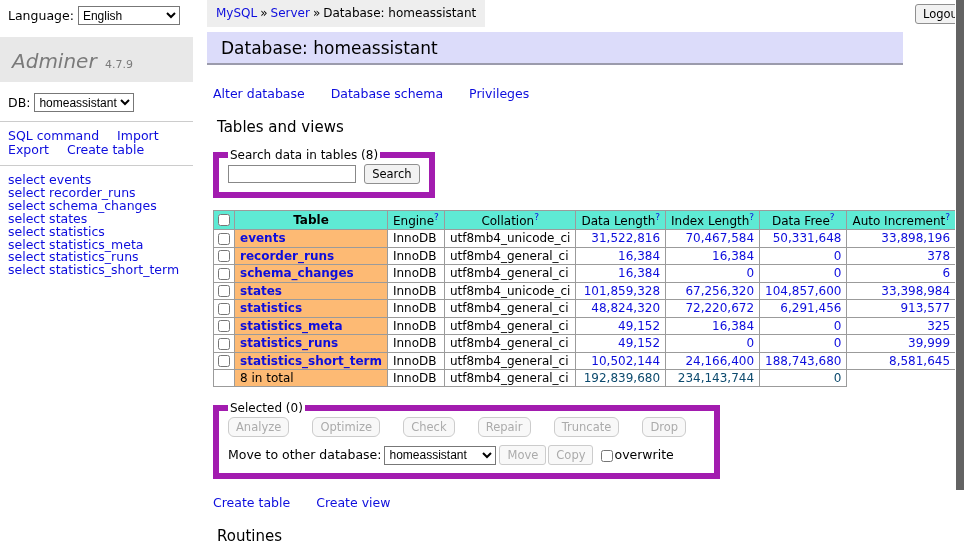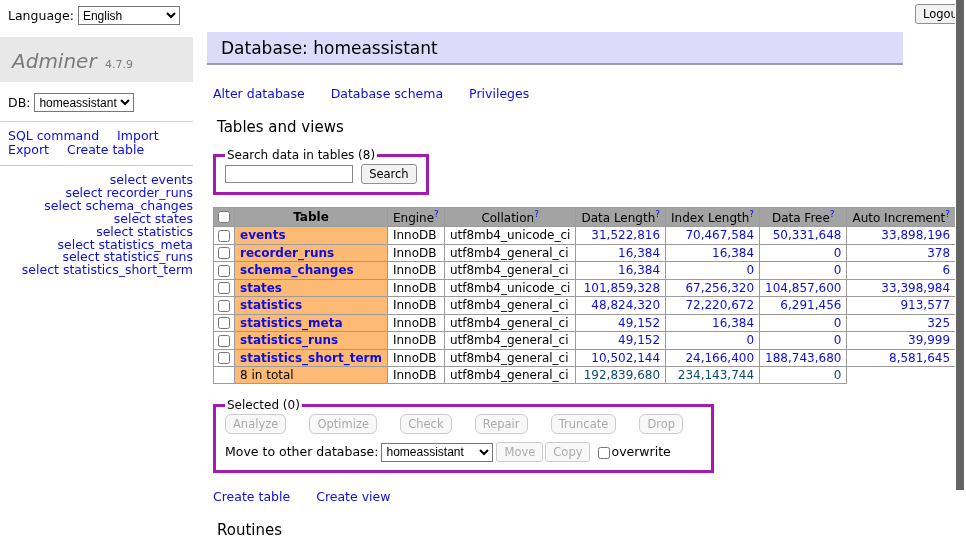--- a/index.html
+++ b/index.html
@@ -18,21 +18,21 @@
   select { font-size:12px; height:19px; border:1px solid #777; background:#fff; }
   .brand { margin:12px 0 0 0; background:#e8e8e8; padding:7px 12px 8px 12px; font-weight:normal; }
   .brand-name { font-style:italic; font-size:20px; color:#7a7a7a; }
   .brand-ver { font-size:11px; color:#7a7a7a; }
   .db-row { padding:11px 0 0 8px; font-size:12.5px; }
   .db-row select { width:100px; margin-left:4px; }
   .sidebar hr { border:0; border-top:1px solid #ccc; margin:9px 0 0 0; }
   .actions { margin:7px 0 0 8px; font-size:12.5px; line-height:13px; }
   .actions .row { margin-bottom:1px; }
   .actions a { margin-right:14px; }
-  .tlinks { margin:8px 0 2px 8px; font-size:12.5px; line-height:12.9px;text-align:right; }
+  .tlinks { margin:8px 0 2px 8px; font-size:12.5px; line-height:12.9px; }
   .tlinks a { display:block; }
 
   
   .main { position:absolute; left:207px; top:0; width:710px; }
   .breadcrumb { position:absolute; left:0; top:0; background:#eee; padding:6px 9px 7px 9px; font-size:12px; white-space:nowrap; }
   .crumb-sep { color:#000; margin:0 3px; }
   .logout-btn { position:absolute; left:708px; top:4px; }
   button {
     font-family:"DejaVu Sans","Liberation Sans",sans-serif; font-size:11.5px;
     background:#f2f2f2; border:1px solid #8f8f8f; border-radius:3px;
@@ -41,29 +41,29 @@
   button:disabled { color:#ababab; border-color:#ccc; background:#f8f8f8; }
   .title-band {
     margin:32px 0 0 0; width:696px; background:#dcdcfa; border-bottom:2px solid #9b9bac;
     font-weight:normal; font-size:17px; padding:6px 14px 5px 14px;
   }
   .content { padding-left:6px; }
   .links-row { margin:21px 0 0 0; font-size:12.5px; }
   .links-row a { margin-right:22px; }
   h3 { font-weight:normal; font-size:15px; margin:17px 0 0 4px; }
 
-  fieldset { display:inline-block; border:3px solid #a21caf; margin:12px 0 0 0; padding:2px 9px 8px 9px; }
+  fieldset { display:inline-block; border:6px solid #a21caf; margin:12px 0 0 0; padding:2px 9px 8px 9px; }
   legend { font-size:12px; padding:0 2px; }
   .search-fs input[type=text] { width:128px; height:18px; border:1px solid #888; font-size:12px; padding:1px 3px; }
   .search-fs button { margin-left:4px; }
 
   
   table { border-collapse:collapse; margin:12px 0 0 0; }
   td, th { border:1px solid #9b9b9b; padding:1px 5px; font-size:12px; height:17px; white-space:nowrap; }
-  thead td, thead th { background:#a3a3a3; text-align:center; font-weight:normal; }
+  thead td, thead th { background:#5eead4; text-align:center; font-weight:normal; }
   thead th.col-table { font-weight:bold; }
   sup { color:#0d0ddd; font-size:9px; }
   tbody th { background:#fdba74; text-align:left; }
   td.chk { text-align:center; padding:1px 3px; }
   input[type=checkbox] { width:12px; height:12px; margin:1px; vertical-align:middle; }
   a.tname { font-weight:bold; }
   td.num { text-align:right; color:#0d0ddd; }
   tr.total td.num { color:#0c4a6e; }
   tr.total th { font-weight:normal; }
   tr.total td.ghost { border:none; background:#fff; }
@@ -113,20 +113,23 @@
       <a>select schema_changes</a>
       <a>select states</a>
       <a>select statistics</a>
       <a>select statistics_meta</a>
       <a>select statistics_runs</a>
       <a>select statistics_short_term</a>
     </div>
 </div>
 
 <div class="main">
+  <div class="breadcrumb">
+    <a>MySQL</a><span class="crumb-sep">»</span><a>Server</a><span class="crumb-sep">»</span><span>Database: homeassistant</span>
+  </div>
   <button class="logout-btn">Logout</button>
 
   <h2 class="title-band">Database: homeassistant</h2>
 
   <div class="content">
     <p class="links-row">
       <a>Alter database</a>
       <a>Database schema</a>
       <a>Privileges</a>
     </p>

